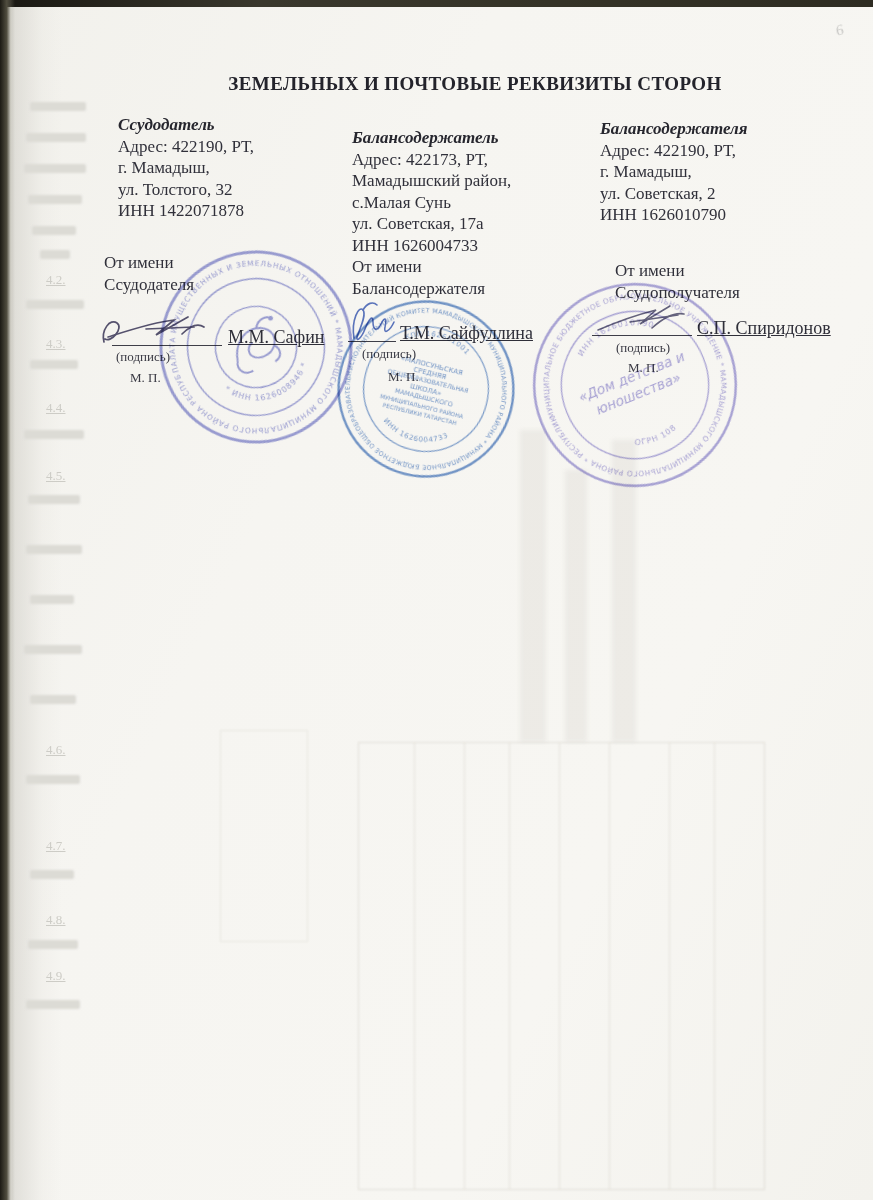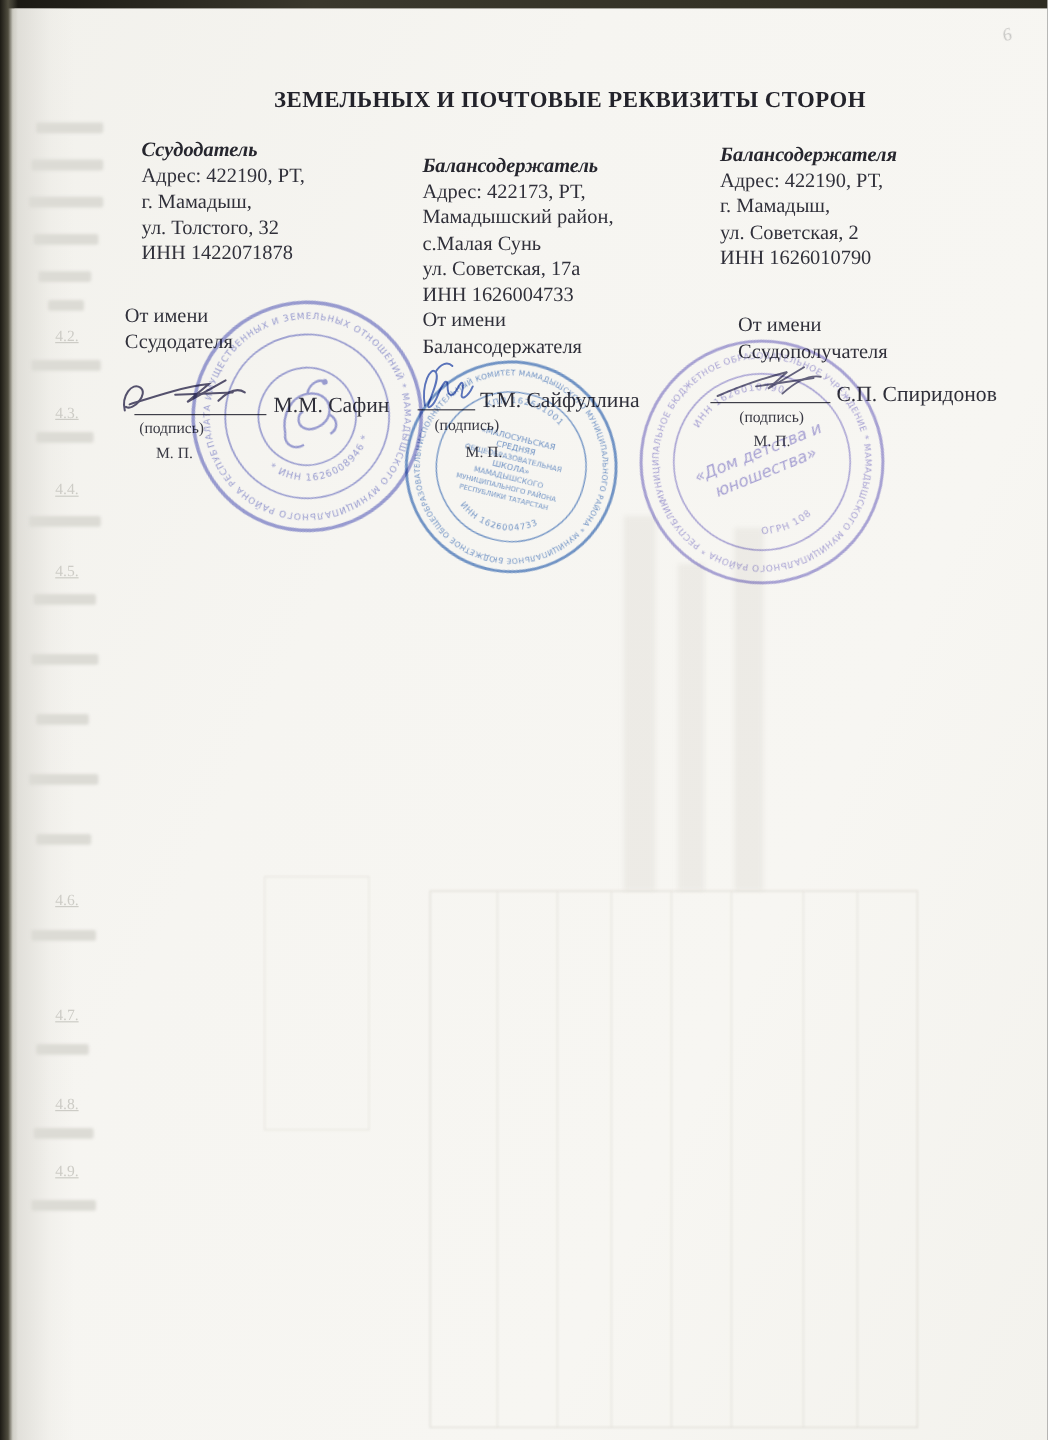--- a/index.html
+++ b/index.html
@@ -37,21 +37,21 @@
   #party2{left:352px;top:116px;width:248px;margin-top:11px;}
   #party3{left:600px;top:118px;width:248px;}
   .onbehalf{position:absolute;font:17px/22px "Liberation Serif",serif;color:#30303a;}
   #ob1{left:104px;top:252px;}
   #ob2{left:352px;top:256px;}
   #ob3{left:615px;top:260px;}
   .sigline{position:absolute;height:0;border-bottom:1.3px solid #3e3e48;}
   #line1{left:112px;top:345px;width:110px;}
   #line2{left:348px;top:341px;width:48px;}
   #line3{left:592px;top:335px;width:100px;}
-  .signer{position:absolute;font:18px "Liberation Serif",serif;color:#2f2f39;white-space:nowrap;}
+  .signer{position:absolute;font:18px "Liberation Serif",serif;color:#2f2f39;white-space:nowrap;text-decoration:underline;}
   #signer1{left:228px;top:327px;}
   #signer2{left:400px;top:323px;}
   #signer3{left:697px;top:318px;}
   .cap{position:absolute;font:13px "Liberation Serif",serif;color:#3a3a44;white-space:nowrap;}
   #pod1{left:116px;top:349px;} #mp1{left:130px;top:370px;}
   #pod2{left:362px;top:346px;} #mp2{left:388px;top:369px;}
   #pod3{left:616px;top:340px;} #mp3{left:628px;top:360px;}
   .sigsvg{position:absolute;mix-blend-mode:multiply;opacity:.92;}
   #sig1{left:98px;top:310px;}
   #sig2{left:346px;top:300px;}

